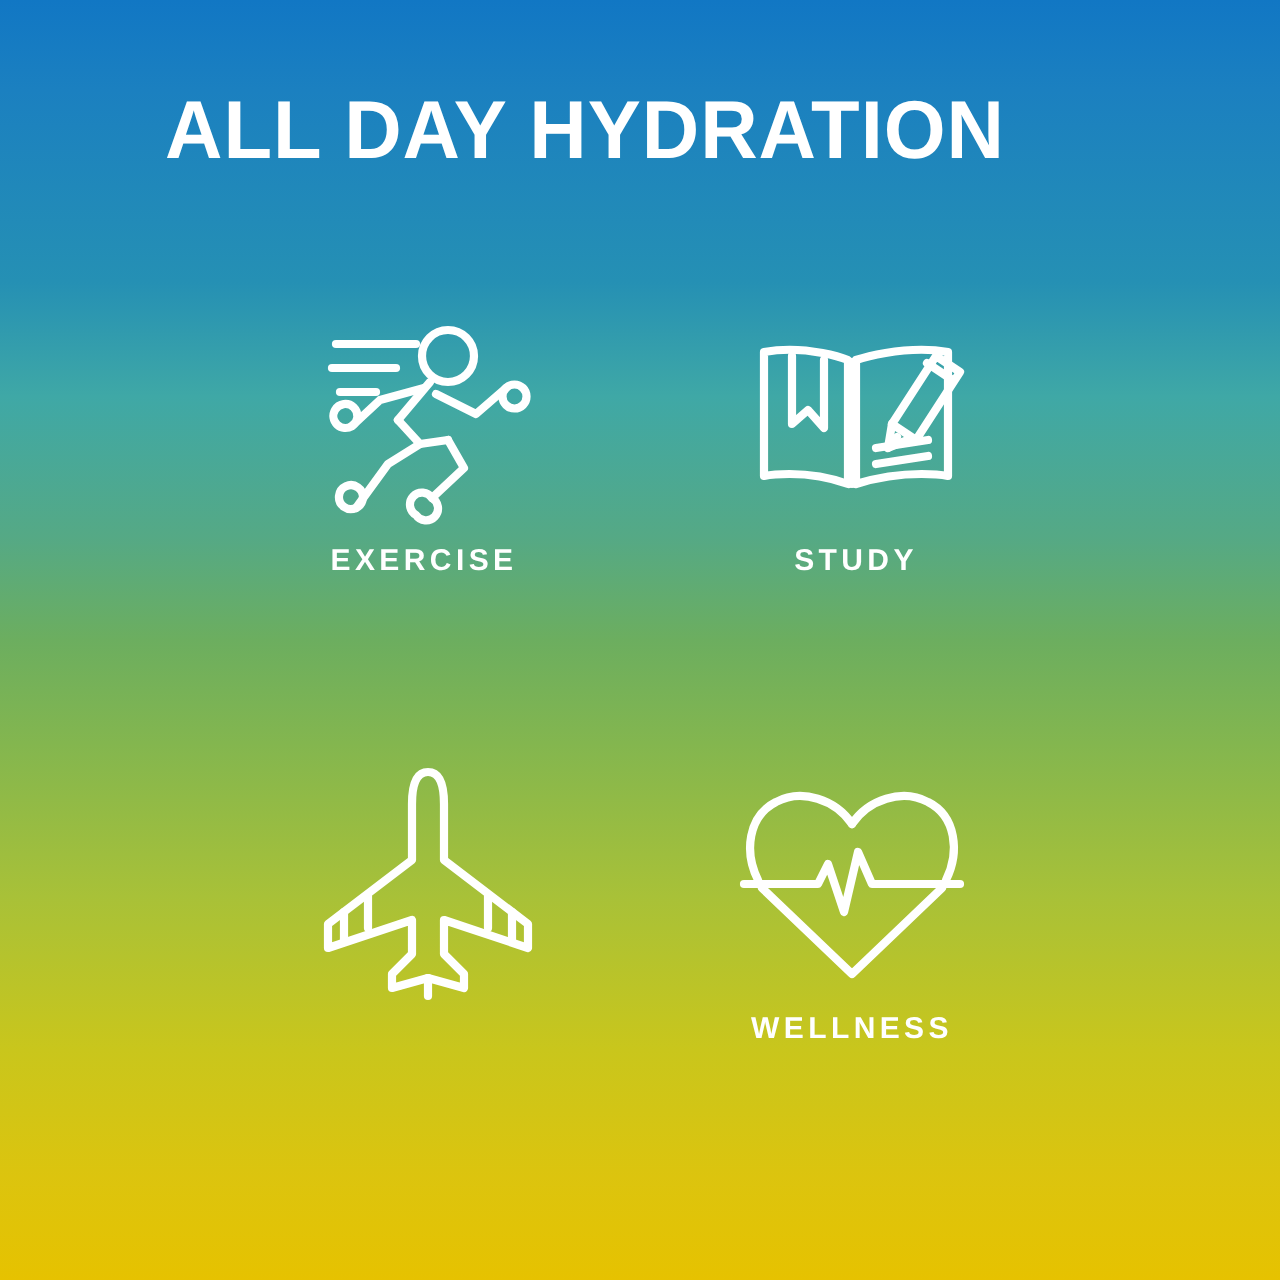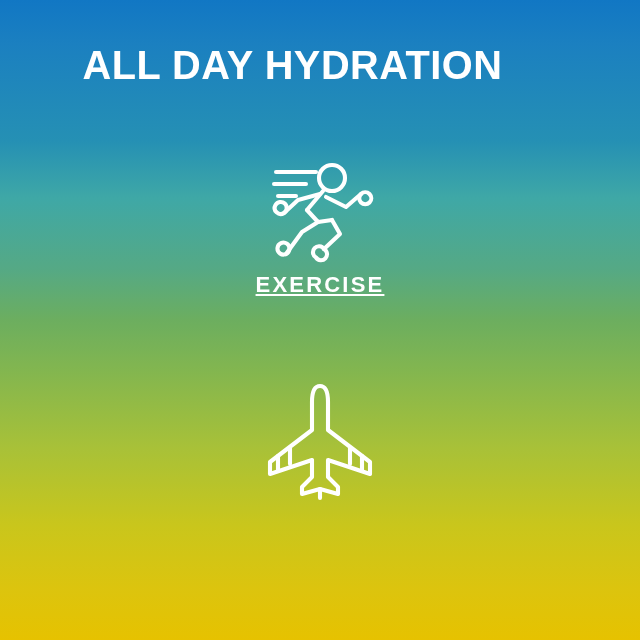--- a/index.html
+++ b/index.html
@@ -98,26 +98,25 @@
     fill: none;
     stroke-width: 4.1;
     stroke-linecap: round;
     stroke-linejoin: round;
     vector-effect: non-scaling-stroke;
   }
   .label {
     margin-top: 6px;
     color: #ffffff;
     font-family: "Liberation Sans", sans-serif;
-    font-size: 22px;
+    font-size: 15px;
     font-weight: 700;
     letter-spacing: 2.2px;
     text-align: center;
     white-space: nowrap;
-    text-decoration: underline;
   }
   .row-bottom .label {
     margin-top: 8px;
   }
 </style>
 </head>
 <body>
 
 <div id="poster">
 
@@ -150,20 +149,46 @@
           <path d="M70 70 L78 84 L62 99"></path>
           <path d="M62 99 a6 6 0 1 1 -8 8.5 a6 6 0 1 1 8 -8.5"></path>
 
           <path d="M56 72 L40 82 L24 104"></path>
           <path d="M24 104 a6 6 0 1 0 -8.5 -6 a6 6 0 0 0 8.5 6"></path>
         </svg>
       </div>
       <div class="label">EXERCISE</div>
     </div>
 
+    <div class="cell">
+      <div class="icon-box">
+        <svg viewBox="0 0 116 116" aria-hidden="true">
+
+          <path d="M12 26 L12 88 C12 88 32 84 54 92 L54 30 C54 30 34 22 12 26 Z"></path>
+
+          <path d="M104 26 L104 88 C104 88 84 84 58 92 L58 30 C58 30 82 22 104 26 Z"></path>
+
+          <line x1="56" y1="31" x2="56" y2="92"></line>
+
+          <path d="M26 28 L26 62 L34 55 L42 64 L42 30"></path>
+
+          <line x1="68" y1="74" x2="94" y2="70"></line>
+          <line x1="68" y1="82" x2="94" y2="78"></line>
+
+          <path d="M76 62 L98 28 L110 36 L88 70 Z"></path>
+
+          <path d="M76 62 L74 74 L86 69"></path>
+
+          <path d="M78.5 68.5 L74 74"></path>
+
+          <line x1="93.5" y1="31.5" x2="105.5" y2="39.5"></line>
+        </svg>
+      </div>
+      <div class="label">STUDY</div>
+    </div>
 
   </div>
 
   <div class="row row-bottom">
 
 
     <div class="cell">
       <div class="icon-box">
         <svg viewBox="0 0 116 116" aria-hidden="true">
 
@@ -191,16 +216,35 @@
           <line x1="16" y1="74" x2="16" y2="88"></line>
 
           <line x1="88" y1="66" x2="88" y2="82"></line>
           <line x1="100" y1="74" x2="100" y2="88"></line>
 
           <line x1="58" y1="107" x2="58" y2="116"></line>
         </svg>
       </div>
     </div>
 
+    <div class="cell">
+      <div class="icon-box">
+        <svg viewBox="0 0 116 116" aria-hidden="true">
+
+          <path d="M11 58
+                   C4 44 6 26 20 19
+                   C33 12 50 18 58 30"></path>
+
+          <path d="M58 30
+                   C66 18 83 12 96 19
+                   C110 26 112 44 105 58"></path>
+
+          <path d="M13 62 L58 105 L103 62"></path>
+
+          <path d="M4 60 L34 60 L41 60 L46 50 L54 74 L61 44 L68 60 L112 60"></path>
+        </svg>
+      </div>
+      <div class="label">WELLNESS</div>
+    </div>
 
   </div>
 
 </div>
 
 </body></html>

